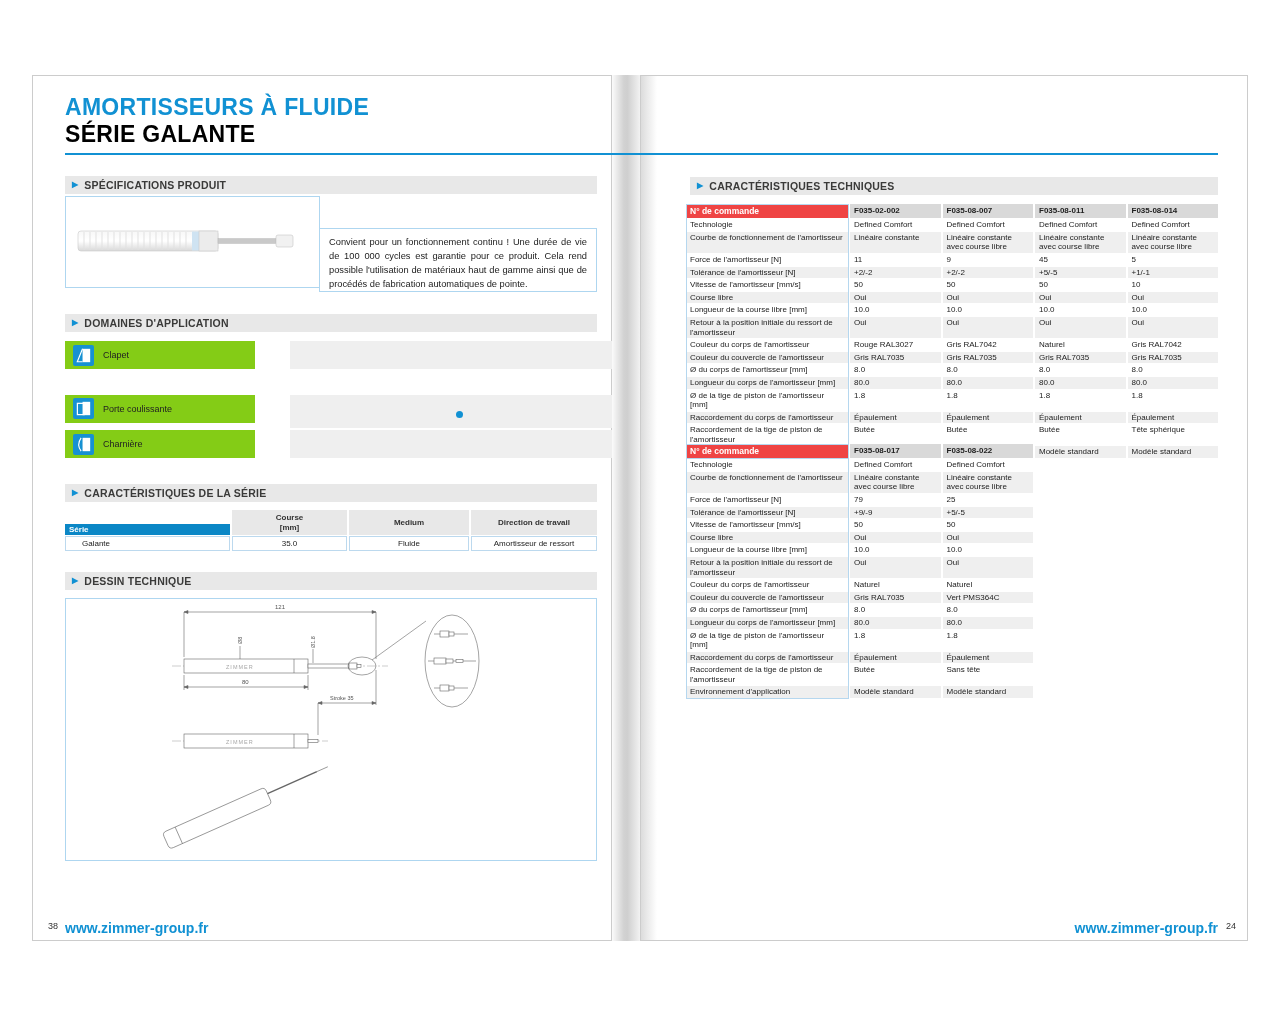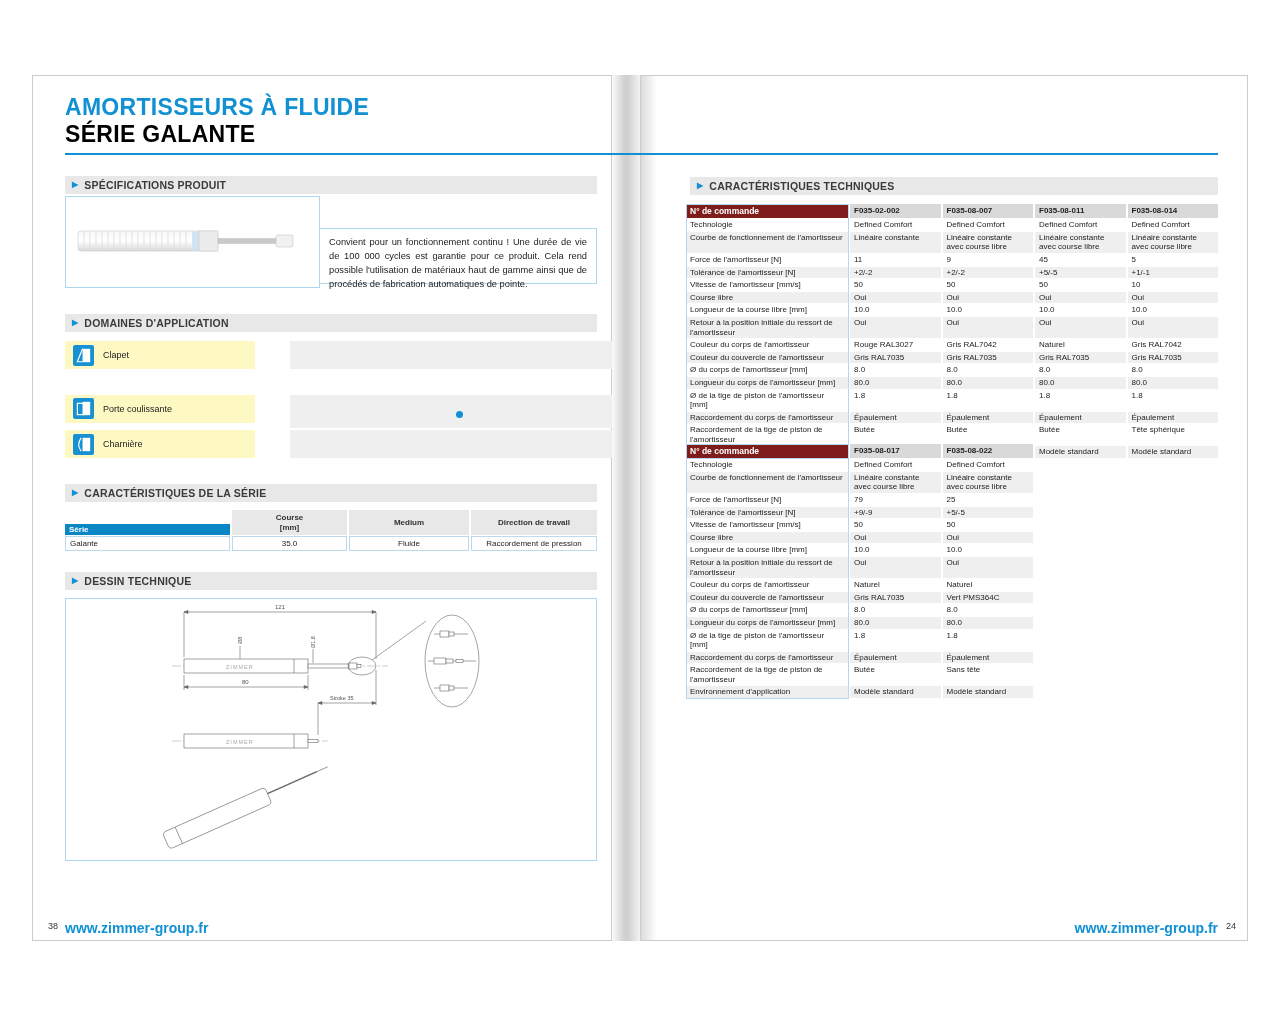--- a/index.html
+++ b/index.html
@@ -15,39 +15,39 @@
   #rule{position:absolute;left:65px;top:153px;width:1153px;height:2px;background:#1191d3;z-index:6;}
   .t1{position:absolute;left:32px;top:18px;font-size:23px;font-weight:bold;color:#1191d3;letter-spacing:.3px;text-align:right;}
   .t2{top:45px;color:#000000;}
   .bar{position:absolute;height:18px;background:#e8e8e8;display:flex;align-items:center;gap:6px;
        padding-left:7px;box-sizing:border-box;font-weight:bold;font-size:10.5px;color:#3a3a39;letter-spacing:.2px;}
   .tri{color:#1191d3;font-size:8px;line-height:1;}
   .bluebox{position:absolute;border:1px solid #aed6f0;box-sizing:border-box;background:#fff;}
   .desc p{margin:0;padding:7px 9px;font-size:9.3px;line-height:1.5;text-align:justify;color:#222;}
   
   .dom-row{position:absolute;left:32px;height:28px;}
-  .dom-left{position:absolute;left:0;top:0;width:190px;height:28px;background:#fef9c3;
+  .dom-left{position:absolute;left:0;top:0;width:190px;height:28px;background:#84cc16;
        display:flex;align-items:center;gap:9px;padding-left:8px;box-sizing:border-box;font-size:9px;color:#222;}
   .dom-right{position:absolute;left:225px;top:0;width:339px;height:28px;background:#efefef;}
   .dom-ic{width:21px;height:21px;background:#1791d2;border-radius:2px;flex:0 0 auto;}
   .dot{position:absolute;left:50%;top:50%;width:7px;height:7px;margin:-3.5px 0 0 -3.5px;border-radius:50%;background:#1191d3;}
   
   .stable{position:absolute;left:32px;top:434px;width:532px;display:grid;
        grid-template-columns:165px 115px 120px 126px;grid-template-rows:13px 11px 15px;column-gap:2px;row-gap:1px;font-size:8px;}
   .sh{grid-row:1/3;background:#e8e8e8;display:flex;flex-direction:column;align-items:center;justify-content:center;
        font-weight:bold;color:#333;line-height:1.2;}
   .serieblue{background:#0b87c6;color:#fff;font-weight:bold;display:flex;align-items:center;padding-left:4px;}
   .sd{background:#fff;border:1px solid #bcd9ee;display:flex;align-items:center;justify-content:center;box-sizing:border-box;}
-  .sd.name{justify-content:flex-start;padding-left:4px;}
+  .sd.name{justify-content:flex-start;padding-left:16px;}
   
   .ttable{position:absolute;left:45px;width:532px;}
   .trow{display:grid;grid-template-columns:162px repeat(4,1fr);column-gap:2px;margin-bottom:1px;}
   .tc{padding:1px 4px;font-size:8px;line-height:1.2;color:#222;}
   .thead .tc{padding-top:2px;padding-bottom:2px;}
-  .hb{background:#7f1d1d;color:#fff !important;font-weight:bold;font-size:8.5px;}
+  .hb{background:#ef4444;color:#fff !important;font-weight:bold;font-size:8.5px;}
   .code{background:#d9d9d9;font-weight:bold;}
   .bluefill{background:#0b87c6;}
   .alt .tc:not(.fill){background:#efefef;}
   .trow .tc.fill{background:transparent;}
   .col-outline{position:absolute;left:0;top:0;width:163px;height:100%;border:1px solid #b5d7ef;
        pointer-events:none;box-sizing:border-box;}
   
   .pnum{position:absolute;top:845px;font-size:9px;color:#333;}
   .furl{position:absolute;top:844px;font-size:14px;font-weight:bold;color:#1191d3;text-decoration:none;}
   svg text{font-family:"Liberation Sans", sans-serif;}
@@ -96,21 +96,21 @@
             <line x1="114" y1="35" x2="114" y2="53"></line>
             <line x1="120" y1="35" x2="120" y2="53"></line>
         </g>
         <rect x="126" y="34.5" width="7" height="19" fill="#cfe3f2"></rect>
         <rect x="133" y="34" width="19" height="20" fill="#ececec" stroke="#c9c9c9" stroke-width="0.6"></rect>
         <rect x="152" y="41.5" width="58" height="5" fill="#c9c9c9" stroke="#b2b2b2" stroke-width="0.4"></rect>
         <rect x="210" y="38" width="17" height="12" rx="2" fill="#f1f1f1" stroke="#c6c6c6" stroke-width="0.6"></rect>
       </svg>
     </div>
 
-    <div class="bluebox desc" style="top:152px;left:286px;width:278px;height:56px">
+    <div class="bluebox desc" style="top:152px;left:286px;width:278px;height:64px">
       <p>Convient pour un fonctionnement continu ! Une durée de vie de 100 000 cycles est garantie pour ce produit. Cela rend possible l'utilisation de matériaux haut de gamme ainsi que de procédés de fabrication automatiques de pointe.</p>
     </div>
 
     <div class="bar" style="top:238px;left:32px;width:532px">
       <span class="tri">▶</span>
       <span>DOMAINES D'APPLICATION</span>
     </div>
 
     <div id="domain-rows">
         <div class="dom-row" style="top: 265px; width: 564px;">
@@ -162,21 +162,21 @@
       <div class="sh" style="grid-column:2">
         <div>Course</div>
         <div>[mm]</div>
       </div>
       <div class="sh" style="grid-column:3">Medium</div>
       <div class="sh" style="grid-column:4">Direction de travail</div>
       <div class="serieblue" style="grid-column:1;grid-row:2">Série</div>
       <div class="sd name" style="grid-row:3">Galante</div>
       <div class="sd" style="grid-row:3">35.0</div>
       <div class="sd" style="grid-row:3">Fluide</div>
-      <div class="sd" style="grid-row:3">Raccordement de pression</div>
+      <div class="sd" style="grid-row:3">Amortisseur de ressort</div>
     </div>
 
     <div class="bar" style="top:496px;left:32px;width:532px">
       <span class="tri">▶</span>
       <span>DESSIN TECHNIQUE</span>
     </div>
 
     <div class="bluebox" style="top:522px;left:32px;width:532px;height:263px">
       <svg width="530" height="261" viewBox="0 0 530 261">
         <g stroke="#666" stroke-width="0.6" fill="none">

